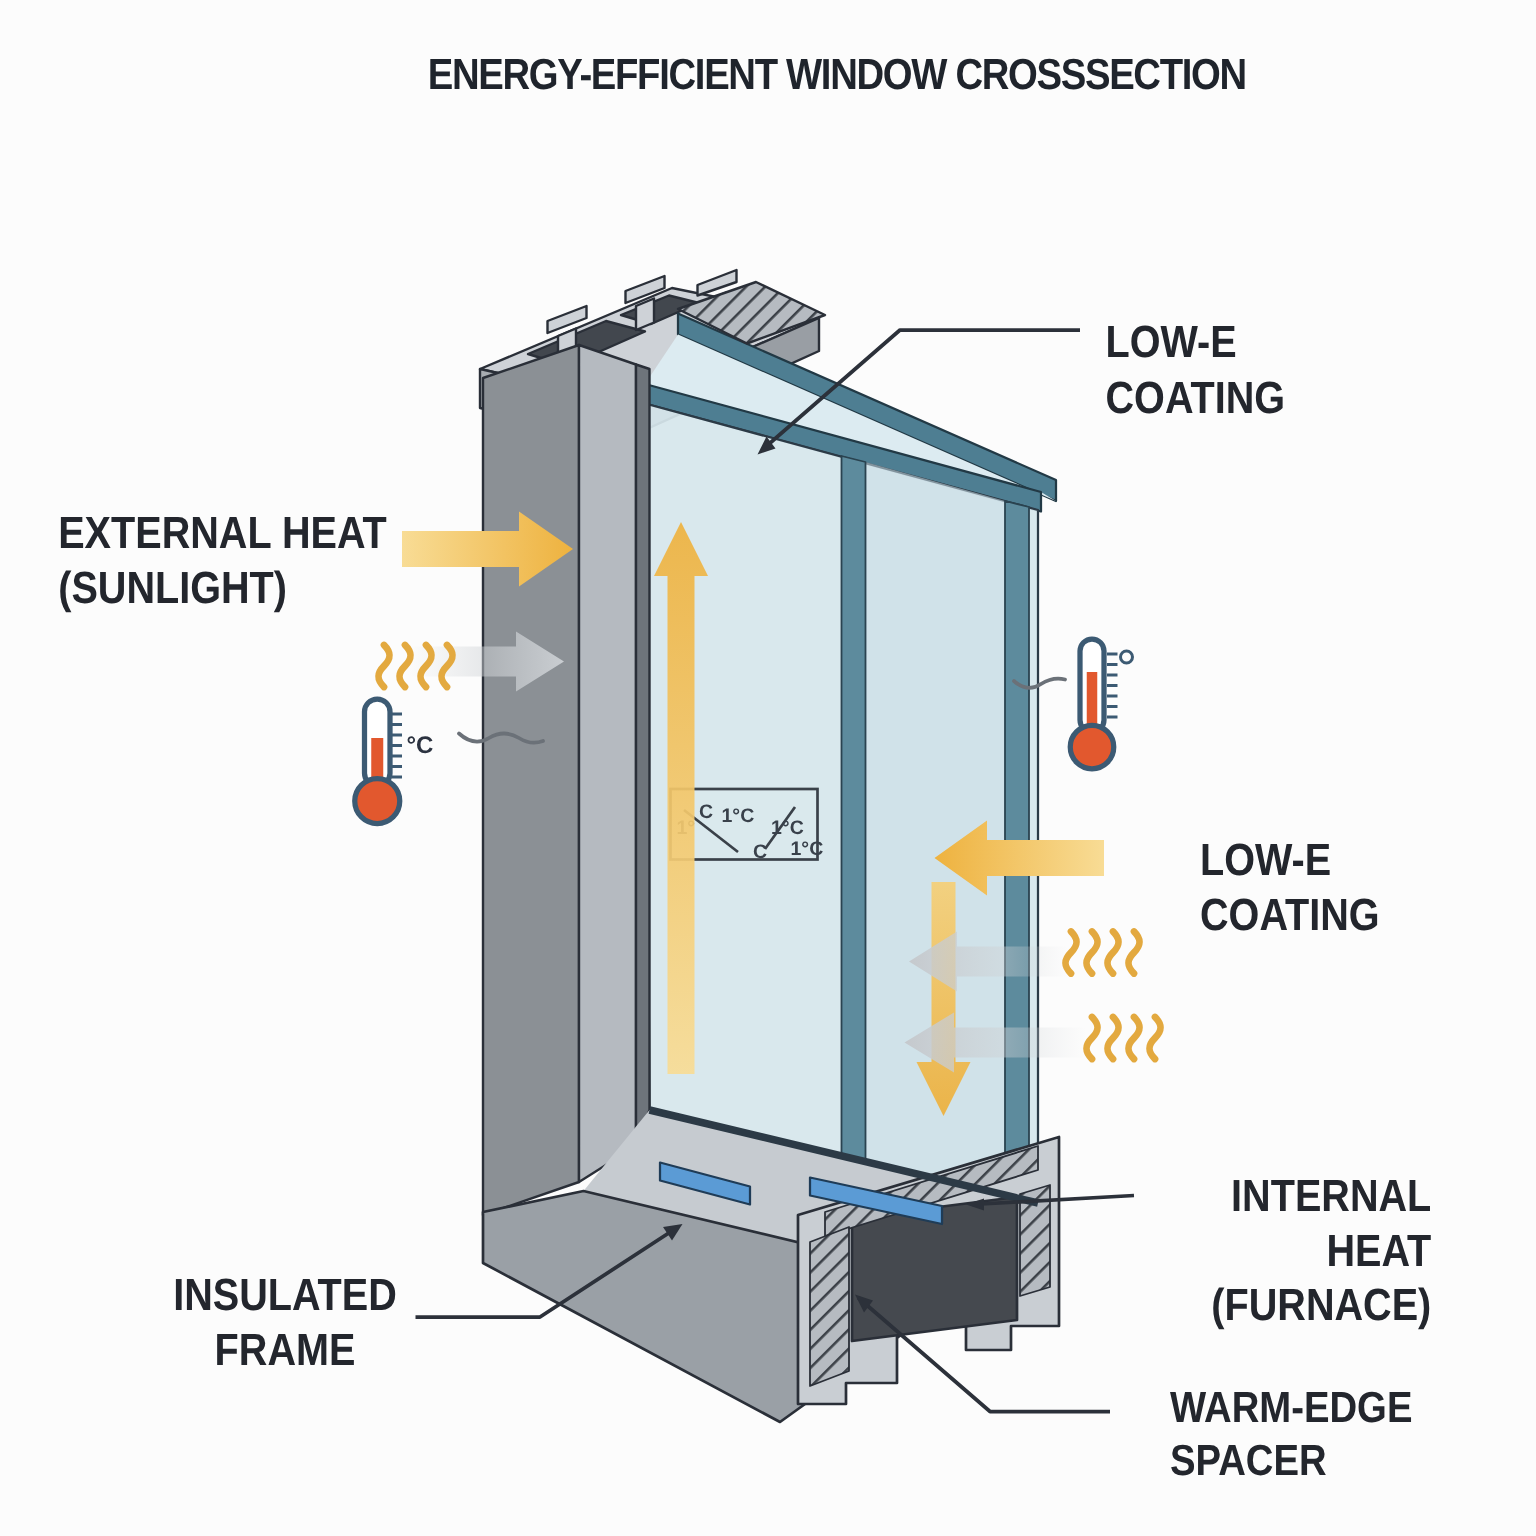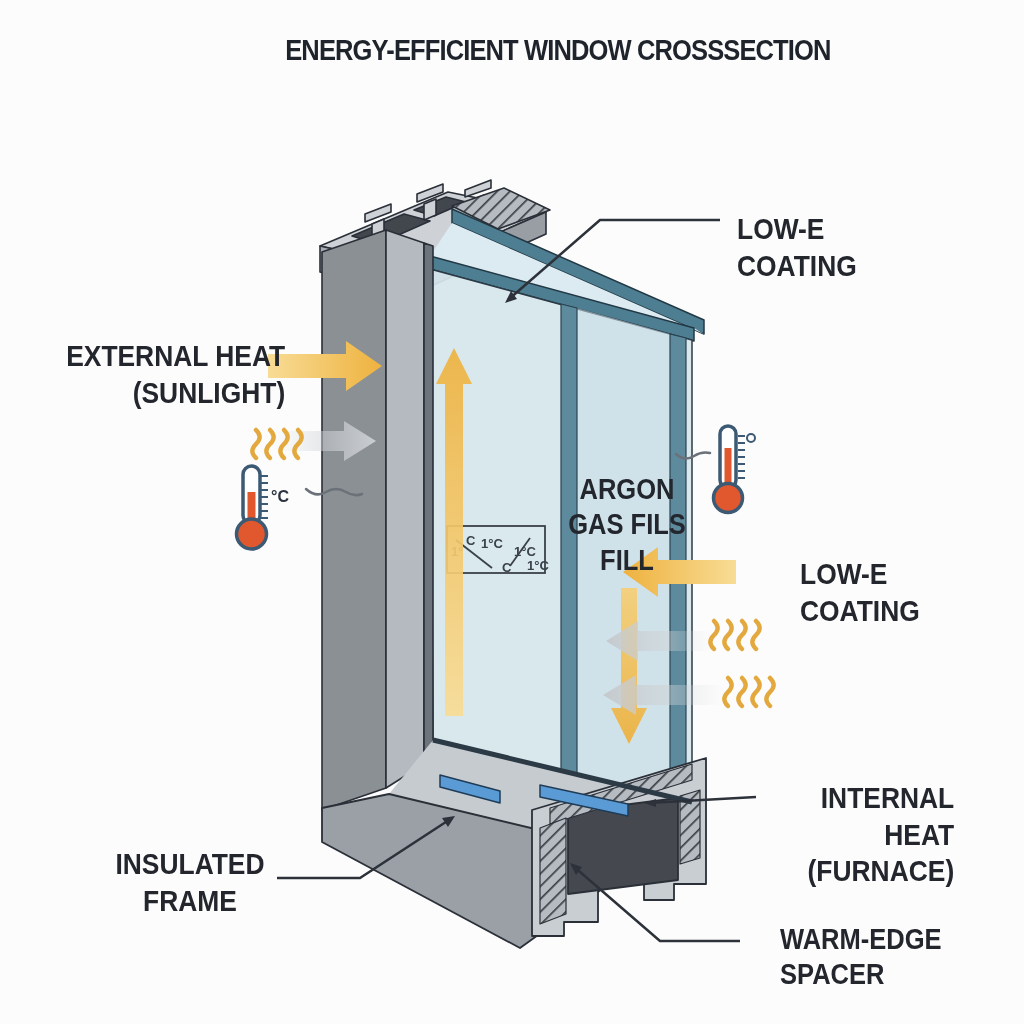--- a/index.html
+++ b/index.html
@@ -6,21 +6,21 @@
   .canvas{position:relative;width:1024px;height:1024px;background:#fcfcfc;overflow:hidden;
           font-family:"Liberation Sans",sans-serif;color:#23262d;}
   svg.scene{position:absolute;left:0;top:0;width:1024px;height:1024px;}
   .title{position:absolute;left:0;top:34px;width:1024px;text-align:center;
          font-size:29px;font-weight:bold;letter-spacing:-1px;color:#1f242c;padding-left:46px;}
   .title span{display:inline-block;transform:scaleX(.88);transform-origin:center;}
   .lbl{position:absolute;font-weight:bold;color:#23262d;line-height:1.22;}
   .lbl .ln{display:block;transform:scaleX(.88);}
   .lbl.c .ln{transform-origin:center;}
   .lbl.l .ln{transform-origin:left;}
-  .lbl-ext{left:22px;top:338px;width:280px;text-align:right;font-size:30px;}
+  .lbl-ext{left:22px;top:338px;width:280px;text-align:left;font-size:30px;}
   .lbl-lowe-top{left:737px;top:190px;font-size:30px;margin-top:21px;}
   .lbl-argon{left:527px;top:472px;width:200px;text-align:center;font-size:29px;}
   .lbl-lowe-right{left:752px;top:556px;font-size:30px;margin-left:48px;}
   .lbl-internal{left:738px;top:780px;width:230px;text-align:right;font-size:30px;}
   .lbl-insulated{left:90px;top:846px;width:200px;text-align:center;font-size:30px;}
   .lbl-warm{left:740px;top:922px;font-size:29px;margin-left:40px;}
 </style>
 </head>
 <body>
 
@@ -203,25 +203,20 @@
 <div class="lbl c lbl-ext">
   <span class="ln">EXTERNAL HEAT</span>
   <span class="ln">(SUNLIGHT)</span>
 </div>
 
 <div class="lbl l lbl-lowe-top">
   <span class="ln">LOW-E</span>
   <span class="ln">COATING</span>
 </div>
 
-<div class="lbl c lbl-argon">
-  <span class="ln">ARGON</span>
-  <span class="ln">GAS FILS</span>
-  <span class="ln">FILL</span>
-</div>
 
 <div class="lbl l lbl-lowe-right">
   <span class="ln">LOW-E COATING</span>
 </div>
 
 <div class="lbl c lbl-internal">
   <span class="ln">INTERNAL HEAT</span>
   <span class="ln">(FURNACE)</span>
 </div>
 

